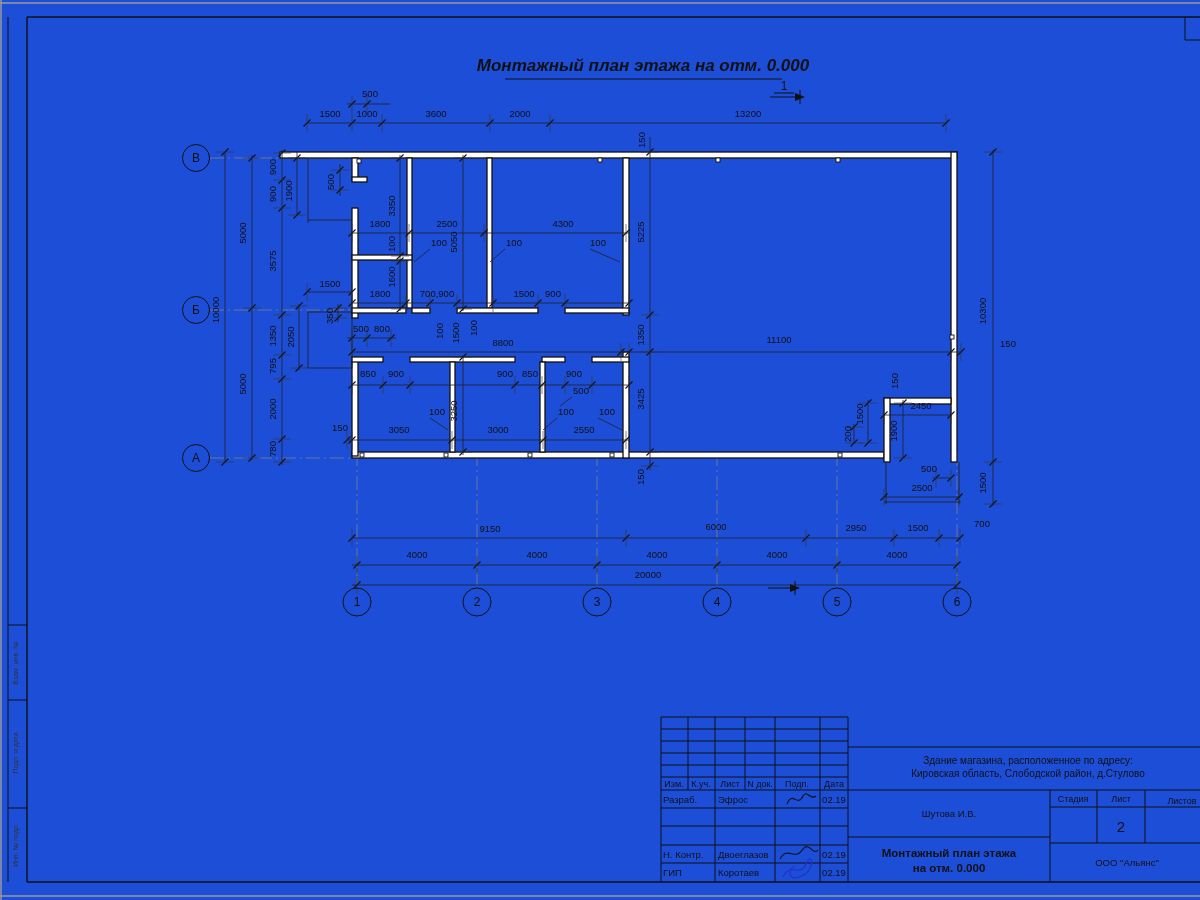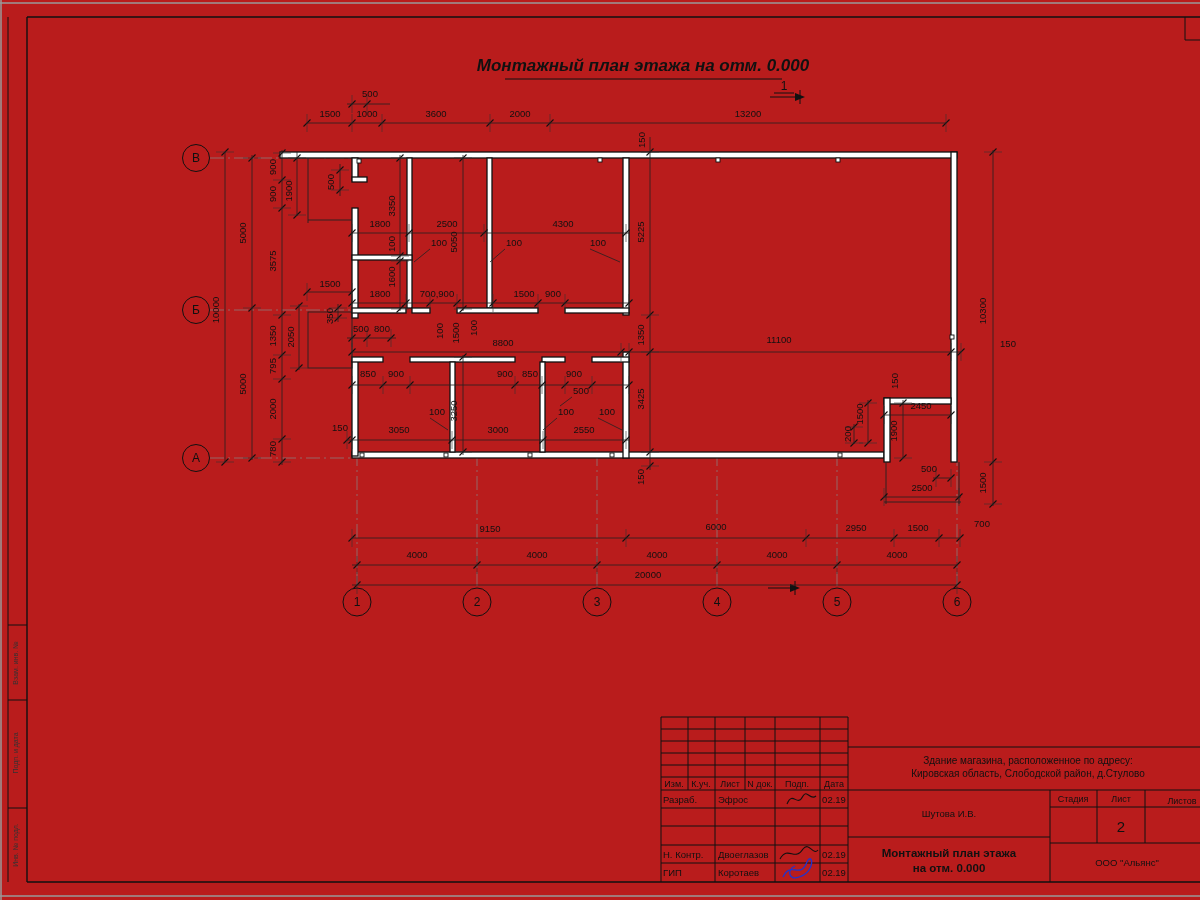--- a/index.html
+++ b/index.html
@@ -1,16 +1,16 @@
 <!DOCTYPE html>
 <html><head>
 <meta charset="utf-8">
 <style>
   html,body{margin:0;padding:0;background:#fff;}
-  .page{position:relative;width:1200px;height:900px;background:#b91c1c;font-family:"Liberation Sans",sans-serif;overflow:hidden;}
+  .page{position:relative;width:1200px;height:900px;background:#1d4ed8;font-family:"Liberation Sans",sans-serif;overflow:hidden;}
   svg text{fill:#111;font-family:"Liberation Sans",sans-serif;}
   .w{fill:#ffffff;stroke:#111;stroke-width:1.3;}
   .thin{fill:none;stroke:#222;stroke-width:0.9;}
   .d{stroke:#222;stroke-width:0.8;fill:none;}
   .e{stroke:#333;stroke-width:0.6;}
   .tick{stroke:#111;stroke-width:1.1;}
   .ax{stroke:#888;stroke-width:0.7;stroke-dasharray:14 4 2 4;fill:none;}
   .tb{stroke:#111;stroke-width:1;}
   .frame{stroke:#111;stroke-width:1.4;fill:none;}
   .sheet{stroke:#9a9a9a;stroke-width:1.5;}

